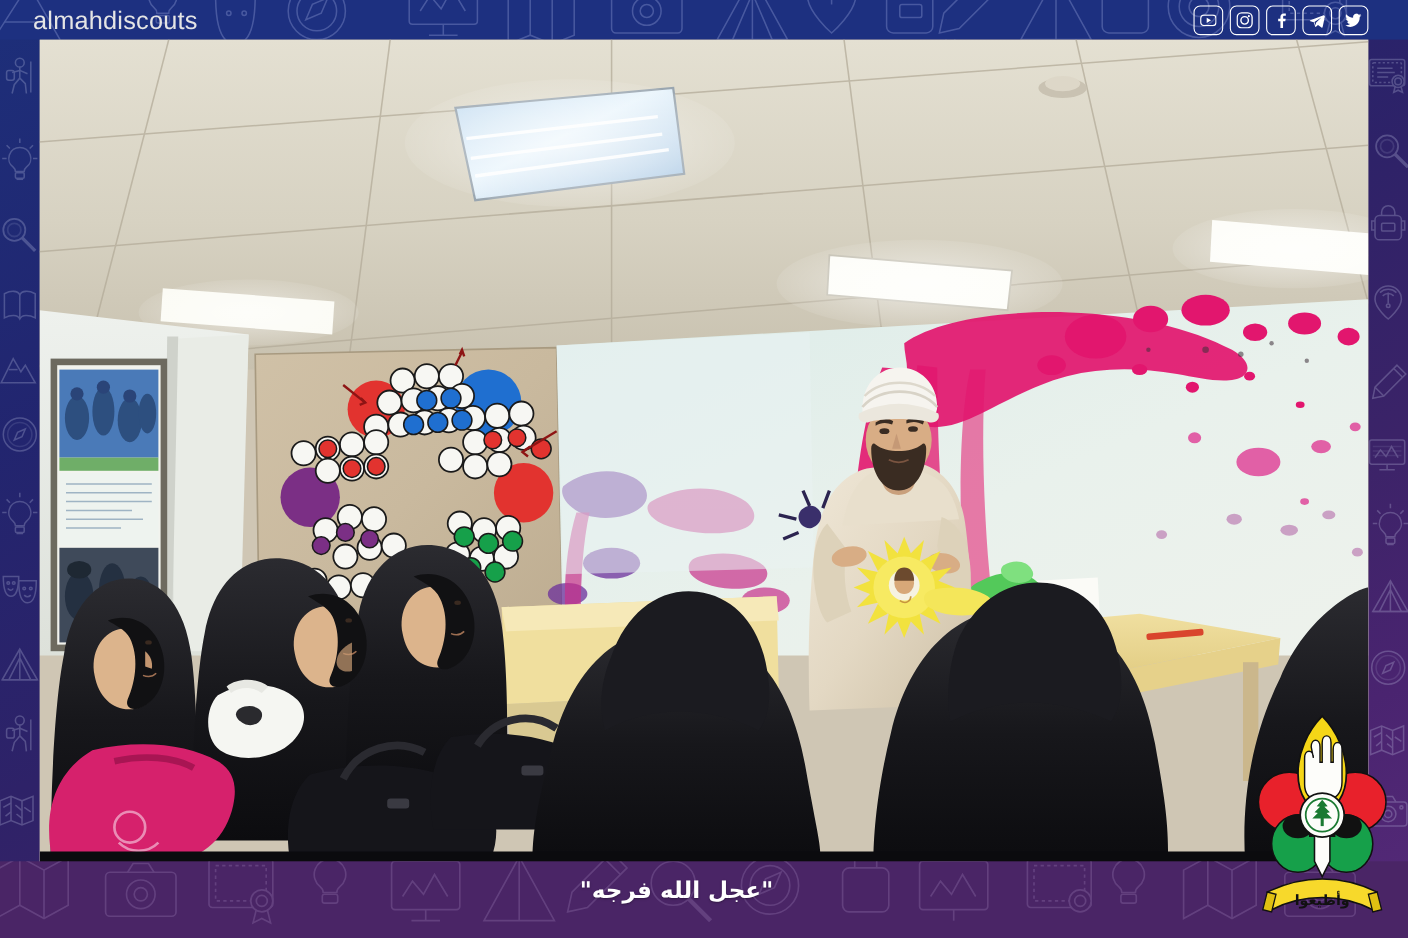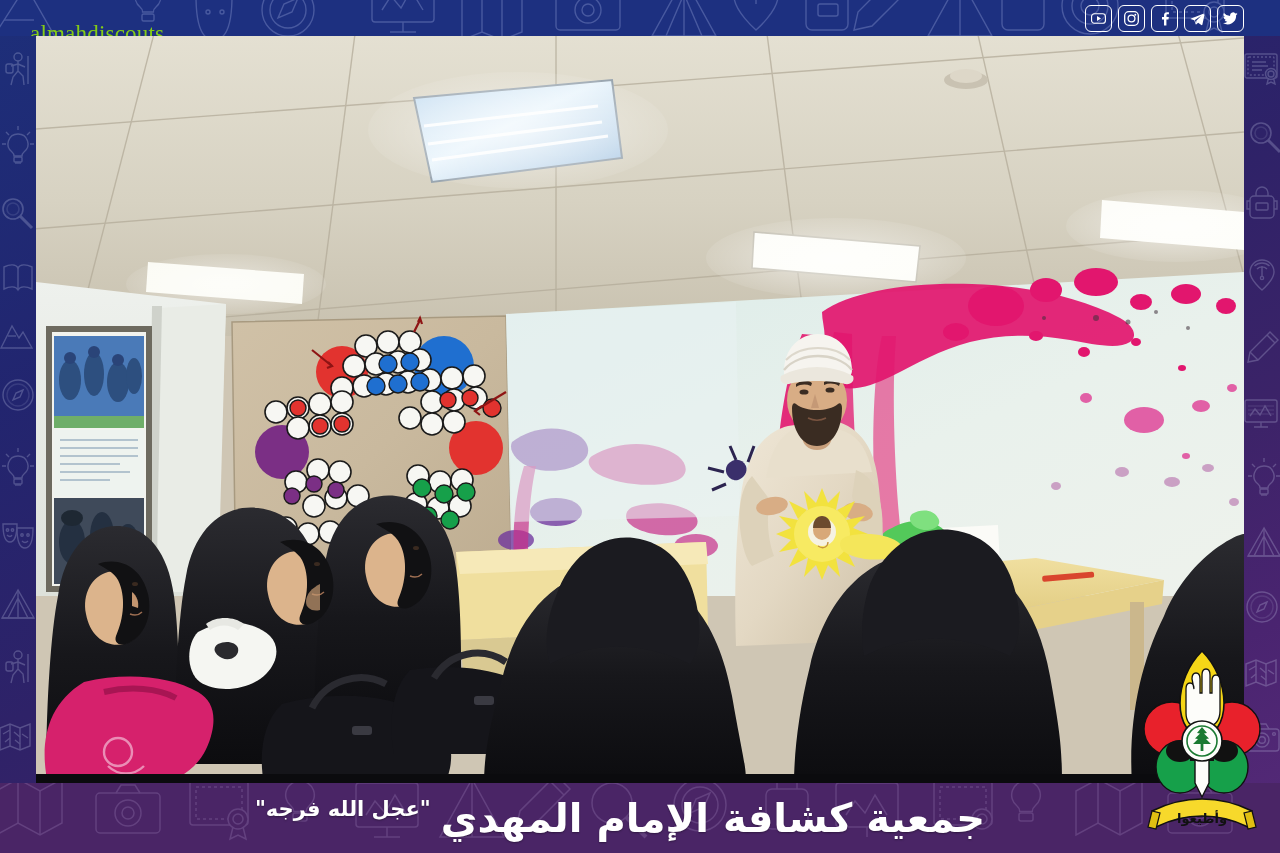--- a/index.html
+++ b/index.html
@@ -17,24 +17,23 @@
 
   
   #topband{
     position:absolute;left:0;top:0;width:1280px;height:36px;
     background:#1d3080;
     overflow:hidden;
   }
   #topband .bandpat{position:absolute;inset:-30px 0 -30px 0;opacity:.33;}
   #brand{
     position:absolute;left:30px;top:2px;
-    font-size:23px;letter-spacing:.2px;color:#84cc16;font-weight:400;
+    font-size:23px;letter-spacing:.2px;color:#e5e5e5;font-weight:400;
     line-height:32px;
-    font-family:Liberation Serif, serif;
-    margin-top:16px;
+    font-family:Liberation Sans, sans-serif;
   }
   #socials{
     position:absolute;right:36px;top:5px;display:flex;gap:6px;align-items:center;
   }
   .soc{
     width:25px;height:25px;border:1.6px solid #ffffff;border-radius:6px;
     display:flex;align-items:center;justify-content:center;color:#fff;
     background:transparent;
   }
   .soc svg{display:block;}
@@ -828,21 +827,20 @@
         <path d="M1076 28 1098 16l22 12 22-12v44l-22 12-22-12-22 12z"></path>
           <path d="M1098 16v44M1120 28v44"></path>
         <rect x="1168" y="30" width="64" height="40" rx="4"></rect>
           <path d="M1188 30l5-8h14l5 8"></path>
           <circle cx="1200" cy="50" r="13"></circle>
           <circle cx="1200" cy="50" r="6"></circle>
       </g>
     </svg>
 
     <div id="bannertext">
-      <span>جمعية كشافة الإمام المهدي</span>
       <span class="small">"عجل الله فرجه"</span>
     </div>
   </div>
 
   <div id="logo">
     <svg viewBox="0 0 120 210" xmlns="http://www.w3.org/2000/svg">
 
       <g>
         <ellipse cx="30" cy="96" rx="28" ry="27" fill="#e8212b" stroke="#111" stroke-width="1.4"></ellipse>
         <ellipse cx="90" cy="96" rx="28" ry="27" fill="#e8212b" stroke="#111" stroke-width="1.4"></ellipse>

